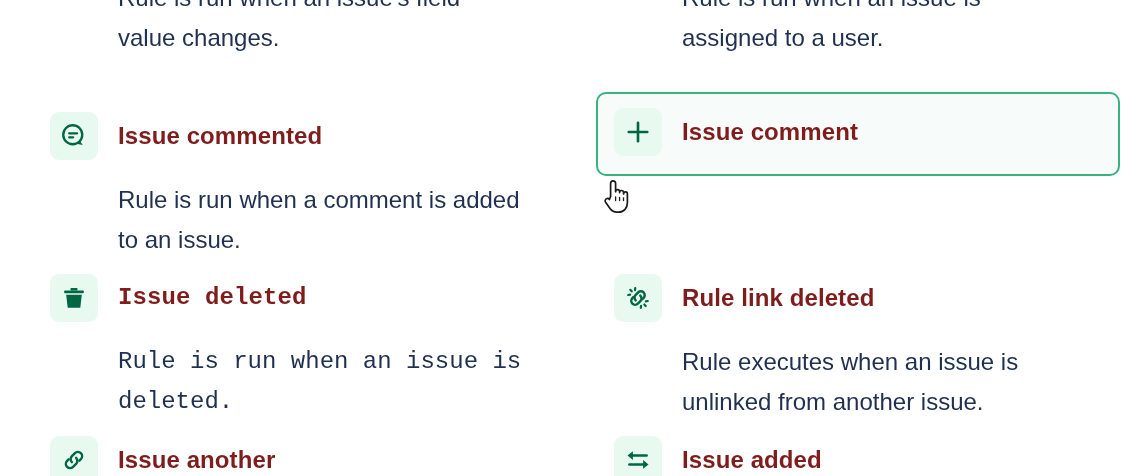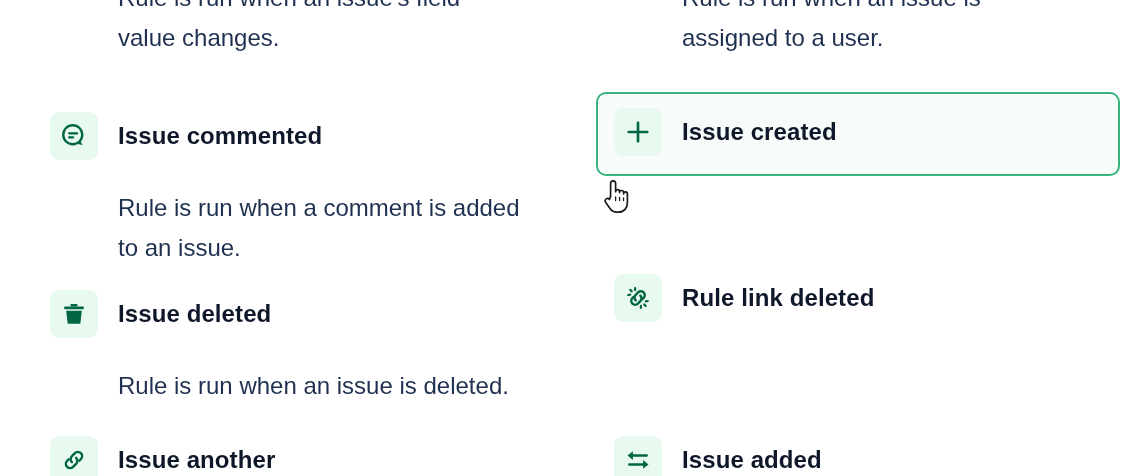--- a/index.html
+++ b/index.html
@@ -64,28 +64,28 @@
     display: flex;
     align-items: center;
     justify-content: center;
     color: #006644;
   }
   .icon-tile svg { display: block; }
 
   .row-title {
     font-size: 24px;
     font-weight: 700;
-    color: #0f172a;
+    color: #7f1d1d;
     letter-spacing: 0.1px;
     line-height: 1.2;
     white-space: nowrap;
   }
 
   .row-desc {
-    margin-top: 28px;
+    margin-top: 20px;
     margin-left: 68px;
     font-size: 24px;
     font-weight: 400;
     color: #1f3050;
     line-height: 40px;
     max-width: 430px;
   }
   .trigger-row.col-right .row-desc { max-width: 400px; }
   .partial-top  .row-desc { margin-top: 0; }
 
@@ -119,21 +119,21 @@
               <path d="M16.4 15.4 L19 19.2 L14.9 18.4 Z" fill="#006644"></path>
               <rect x="7.2" y="8.9" width="8.2" height="1.8" rx="0.9" fill="#006644"></rect>
               <rect x="7.2" y="12.1" width="5" height="1.8" rx="0.9" fill="#006644"></rect>
             </svg>
           </div>
           <div class="row-title">Issue commented</div>
         </div>
         <div class="row-desc">Rule is run when a comment is added to an issue.</div>
       </div>
 
-      <div class="trigger-row col-left" style="top:274px;">
+      <div class="trigger-row col-left" style="top:258px;font-family:Liberation Mono, monospace;">
         <div class="row-head">
           <div class="icon-tile">
             <svg width="28" height="28" viewBox="0 0 24 24" fill="none">
               <rect x="9" y="3.4" width="6" height="2.2" rx="0.6" fill="#006644"></rect>
               <rect x="3.6" y="5.6" width="16.8" height="2.4" rx="0.7" fill="#006644"></rect>
               <path d="M5.3 9.2 H18.7 L17.4 20.4 H6.6 Z" fill="#006644"></path>
             </svg>
           </div>
           <div class="row-title">Issue deleted</div>
         </div>
@@ -162,21 +162,21 @@
       </div>
 
       <div class="trigger-row col-right selected" style="top:92px;">
         <div class="row-head">
           <div class="icon-tile">
             <svg width="30" height="30" viewBox="0 0 24 24" fill="none" stroke="#006644" stroke-width="2.1" stroke-linecap="round">
               <path d="M12 4.6 V19.4"></path>
               <path d="M4.6 12 H19.4"></path>
             </svg>
           </div>
-          <div class="row-title">Issue created</div>
+          <div class="row-title">Issue comment</div>
         </div>
       </div>
 
       <div class="trigger-row col-right" style="top:258px;">
         <div class="row-head">
           <div class="icon-tile">
             <svg width="28" height="28" viewBox="0 0 24 24" fill="none">
               <g stroke="#006644" stroke-width="2.1" stroke-linecap="round">
                 <path d="M10.0 14.0 a3.3 3.3 0 0 1 0 -4.7 l2.1 -2.1 a3.3 3.3 0 0 1 4.7 4.7 l-1.0 1.0"></path>
                 <path d="M14.0 10.0 a3.3 3.3 0 0 1 0 4.7 l-2.1 2.1 a3.3 3.3 0 0 1 -4.7 -4.7 l1.0 -1.0"></path>
@@ -186,20 +186,21 @@
                 <path d="M3.6 9.4 L5.3 9.1"></path>
                 <path d="M9.6 3.6 L9.4 5.3"></path>
                 <path d="M18.6 18.9 L17.4 17.6"></path>
                 <path d="M20.4 14.6 L18.7 14.9"></path>
                 <path d="M14.4 20.4 L14.6 18.7"></path>
               </g>
             </svg>
           </div>
           <div class="row-title">Rule link deleted</div>
         </div>
+        <div class="row-desc">Rule executes when an issue is unlinked from another issue.</div>
       </div>
 
       <div class="trigger-row col-right" style="top:420px;">
         <div class="row-head">
           <div class="icon-tile">
             <svg width="28" height="28" viewBox="0 0 24 24" fill="none">
               <g stroke="#006644" stroke-width="2.2" stroke-linecap="round">
                 <path d="M19.4 8.2 H6.2"></path>
                 <path d="M4.6 15.8 H17.8"></path>
               </g>

